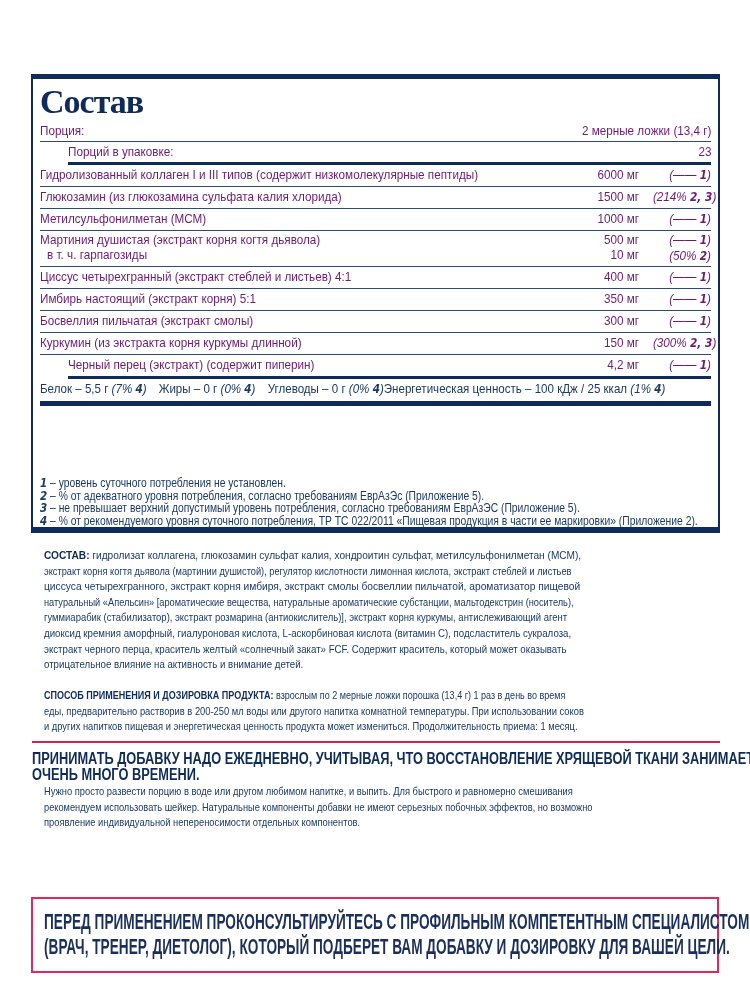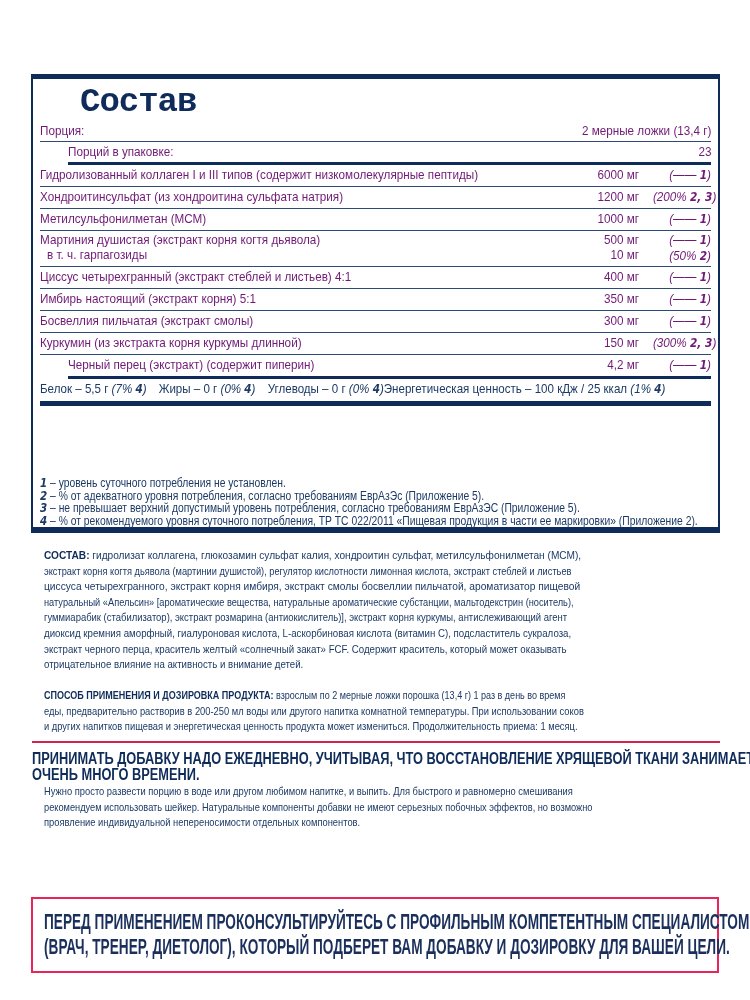--- a/index.html
+++ b/index.html
@@ -2,22 +2,22 @@
 <html><head>
 <meta charset="utf-8">
 <style>
   html, body { margin: 0; padding: 0; background: #ffffff; }
   body { width: 750px; height: 1000px; position: relative; overflow: hidden;
          font-family: "Liberation Sans", "DejaVu Sans", sans-serif; color: #1d3a66; }
 
   .panel { position: absolute; left: 31px; top: 74px; width: 689px; height: 459px;
            border-left: 2px solid #0f2b59; border-right: 2px solid #0f2b59;
            border-top: 5px solid #0f2b59; border-bottom: 6px solid #0f2b59; box-sizing: border-box; }
-  .title { position: absolute; left: 7px; top: 6px; font-family: Liberation Mono, monospace;
-           font-weight: bold; font-size: 34px; color: #0f2b59; letter-spacing: -1px; line-height: 34px; margin-left: 40px; }
+  .title { position: absolute; left: 7px; top: 6px; font-family: Liberation Serif, serif;
+           font-weight: bold; font-size: 34px; color: #0f2b59; letter-spacing: -1px; line-height: 34px; }
   .rows { position: absolute; left: 7px; right: 7px; top: 42px; }
   .row { display: flex; align-items: flex-start; border-bottom: 1px solid #2d4a77;
          font-size: 13.3px; line-height: 17px; padding: 1px 0 2px 0; color: #701a75; }
   .row.thick { border-bottom: 3px solid #0f2b59; margin-left: 28px; }
   .row .name { flex: 1; white-space: nowrap; transform: scaleX(0.88); transform-origin: left center; }
   .row .amt { width: 90px; text-align: right; white-space: nowrap; margin-right: 6px;
               transform: scaleX(0.88); transform-origin: right center; }
   .row .pct { width: 66px; text-align: right; white-space: nowrap; font-style: italic;
               transform: scaleX(0.88); transform-origin: right center; }
   .row .pct b { font-style: italic; font-weight: 900; font-family: "DejaVu Sans", sans-serif; font-size: 12px; }
@@ -65,23 +65,23 @@
       <span class="name">Порций в упаковке:</span>
       <span class="val">23</span>
     </div>
 
     <div class="row">
       <span class="name">Гидролизованный коллаген I и III типов (содержит низкомолекулярные пептиды)</span>
       <span class="amt">6000 мг</span>
       <span class="pct"><span>(—— </span><b>1</b><span>)</span></span>
     </div>
     <div class="row">
-      <span class="name">Хондроитинсульфат (из хондроитина сульфата натрия)</span>
-      <span class="amt">1200 мг</span>
-      <span class="pct"><span>(200% </span><b>2, 3</b><span>)</span></span>
+      <span class="name">Глюкозамин (из глюкозамина сульфата калия хлорида)</span>
+      <span class="amt">1500 мг</span>
+      <span class="pct"><span>(214% </span><b>2, 3</b><span>)</span></span>
     </div>
     <div class="row">
       <span class="name">Метилсульфонилметан (МСМ)</span>
       <span class="amt">1000 мг</span>
       <span class="pct"><span>(—— </span><b>1</b><span>)</span></span>
     </div>
     <div class="row twoline">
       <span class="name">
         <div>Мартиния душистая (экстракт корня когтя дьявола)</div>
         <div class="sub">в т. ч. гарпагозиды</div>

